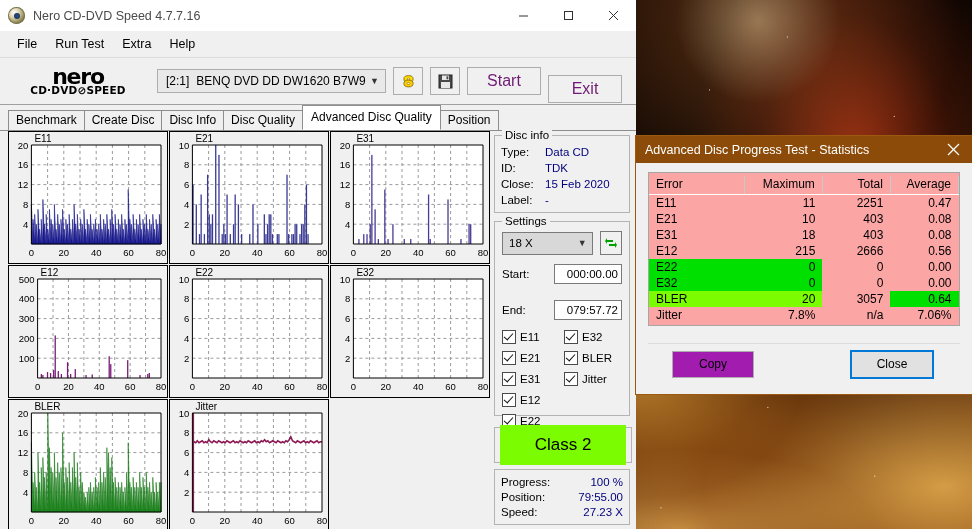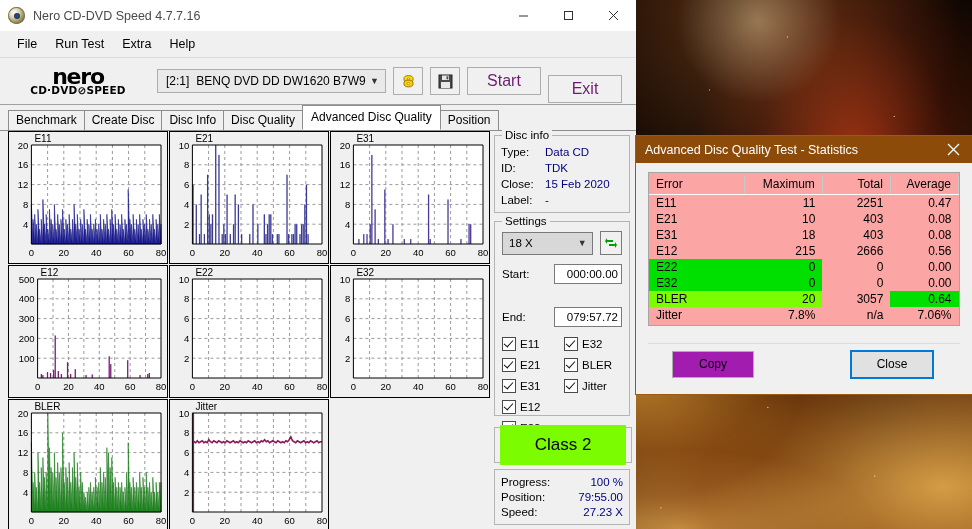--- a/index.html
+++ b/index.html
@@ -596,21 +596,21 @@
             <svg width="14" height="14" viewBox="0 0 14 14">
               <path d="M3 4 v-2 l-2 3 2 3 v-2 h6 v-2 z" fill="#00a000"></path>
               <path d="M11 10 v2 l2 -3 -2 -3 v2 h-6 v2 z" fill="#00a000"></path>
             </svg>
           </div>
         </div>
         <div style="display:flex;align-items:center;margin-top:9px">
           <span style="width:52px;font-size:11.5px">Start:</span>
           <div class="tfield" style="width:64px">000:00.00</div>
         </div>
-        <div style="display:flex;align-items:center;margin-top:23px">
+        <div style="display:flex;align-items:center;margin-top:16px">
           <span style="width:52px;font-size:11.5px">End:</span>
           <div class="tfield" style="width:64px">079:57.72</div>
         </div>
         <div style="display:flex;margin-top:10px">
           <div style="width:62px">
             <div class="cbrow" style="margin-bottom:7px">
                 <span class="cb"></span>
                 <span>E11</span>
               </div>
             <div class="cbrow" style="margin-bottom:7px">
@@ -665,21 +665,21 @@
           <span class="k">Speed:</span>
           <span class="v">27.23 X</span>
         </div>
     </div>
 
   </div>
 </div>
 
 <div id="statsdlg">
   <div class="dlgbar">
-    <div class="dlgtitle">Advanced Disc Quality Test - Statistics</div>
+    <div class="dlgtitle">Advanced Disc Progress Test - Statistics</div>
     <div class="dlgclose">
       <svg width="13" height="13" viewBox="0 0 13 13">
           <line x1="1" y1="1" x2="12" y2="12" stroke="#fff" stroke-width="1.2"></line>
           <line x1="12" y1="1" x2="1" y2="12" stroke="#fff" stroke-width="1.2"></line>
         </svg>
     </div>
   </div>
   <div class="dlgbody">
     <div class="tblframe">
       <table class="stats">

